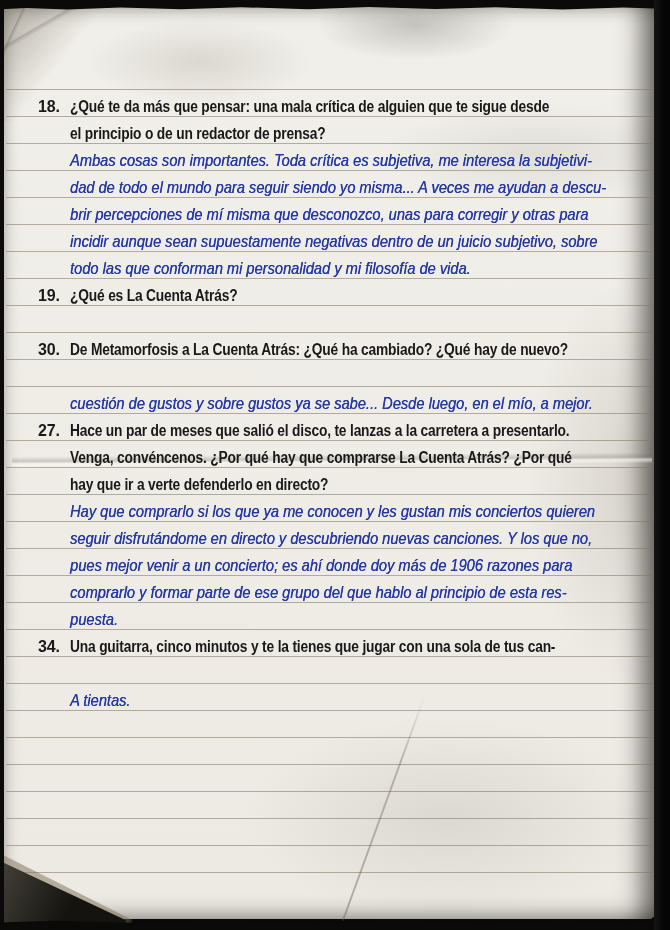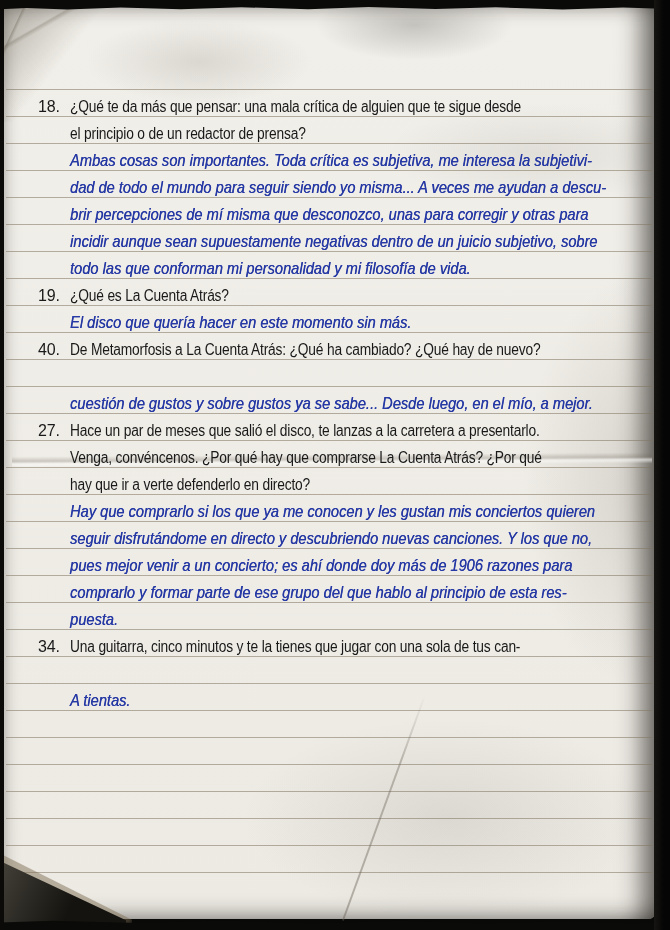--- a/index.html
+++ b/index.html
@@ -76,21 +76,21 @@
     position:absolute;right:0;top:0;width:16px;height:930px;z-index:30;
     background:linear-gradient(to right,#171512,#050505 60%);
   }
   .edge-left{
     position:absolute;left:0;top:0;width:4px;height:930px;background:#0b0a09;z-index:30;
   }
   
   .content{position:absolute;left:0;top:0;width:670px;height:930px;z-index:20;}
   .tl{position:absolute;left:38px;height:24px;line-height:20px;white-space:nowrap;}
   .tl.indent{left:70px;}
-  .tl.q{font-weight:normal;font-size:16px;color:#191919;letter-spacing:-.2px;}
+  .tl.q{font-weight:bold;font-size:16px;color:#191919;letter-spacing:-.2px;}
   .tl.a{font-style:italic;font-size:17px;color:#2639a4;text-shadow:.3px 0 0 currentColor;}
   .num{display:inline-block;width:32px;}
   .qt,.at{display:inline-block;transform:scaleX(.86);transform-origin:0 70%;}
 </style>
 </head>
 <body>
 
 <div class="stage">
   <div class="paper"></div>
   <div class="ruled"></div>
@@ -104,23 +104,22 @@
 
     <div class="tl q" style="top:97px"><span class="num">18.</span><span class="qt">¿Qué te da más que pensar: una mala crítica de alguien que te sigue desde</span></div>
     <div class="tl q indent" style="top:124px"><span class="qt">el principio o de un redactor de prensa?</span></div>
     <div class="tl a indent" style="top:151px"><span class="at">Ambas cosas son importantes. Toda crítica es subjetiva, me interesa la subjetivi-</span></div>
     <div class="tl a indent" style="top:178px"><span class="at">dad de todo el mundo para seguir siendo yo misma... A veces me ayudan a descu-</span></div>
     <div class="tl a indent" style="top:205px"><span class="at">brir percepciones de mí misma que desconozco, unas para corregir y otras para</span></div>
     <div class="tl a indent" style="top:232px"><span class="at">incidir aunque sean supuestamente negativas dentro de un juicio subjetivo, sobre</span></div>
     <div class="tl a indent" style="top:259px"><span class="at">todo las que conforman mi personalidad y mi filosofía de vida.</span></div>
 
     <div class="tl q" style="top:286px"><span class="num">19.</span><span class="qt">¿Qué es La Cuenta Atrás?</span></div>
-    <div class="tl a indent" style="top:313px"><span class="at">El disco que quería hacer en este momento sin más.</span></div>
 
-    <div class="tl q" style="top:340px"><span class="num">40.</span><span class="qt">De Metamorfosis a La Cuenta Atrás: ¿Qué ha cambiado? ¿Qué hay de nuevo?</span></div>
+    <div class="tl q" style="top:340px"><span class="num">30.</span><span class="qt">De Metamorfosis a La Cuenta Atrás: ¿Qué ha cambiado? ¿Qué hay de nuevo?</span></div>
     <div class="tl a indent" style="top:394px"><span class="at">cuestión de gustos y sobre gustos ya se sabe... Desde luego, en el mío, a mejor.</span></div>
 
     <div class="tl q" style="top:421px"><span class="num">27.</span><span class="qt">Hace un par de meses que salió el disco, te lanzas a la carretera a presentarlo.</span></div>
     <div class="tl q indent" style="top:448px"><span class="qt">Venga, convéncenos. ¿Por qué hay que comprarse La Cuenta Atrás? ¿Por qué</span></div>
     <div class="tl q indent" style="top:475px"><span class="qt">hay que ir a verte defenderlo en directo?</span></div>
     <div class="tl a indent" style="top:502px"><span class="at">Hay que comprarlo si los que ya me conocen y les gustan mis conciertos quieren</span></div>
     <div class="tl a indent" style="top:529px"><span class="at">seguir disfrutándome en directo y descubriendo nuevas canciones. Y los que no,</span></div>
     <div class="tl a indent" style="top:556px"><span class="at">pues mejor venir a un concierto; es ahí donde doy más de 1906 razones para</span></div>
     <div class="tl a indent" style="top:583px"><span class="at">comprarlo y formar parte de ese grupo del que hablo al principio de esta res-</span></div>
     <div class="tl a indent" style="top:610px"><span class="at">puesta.</span></div>

